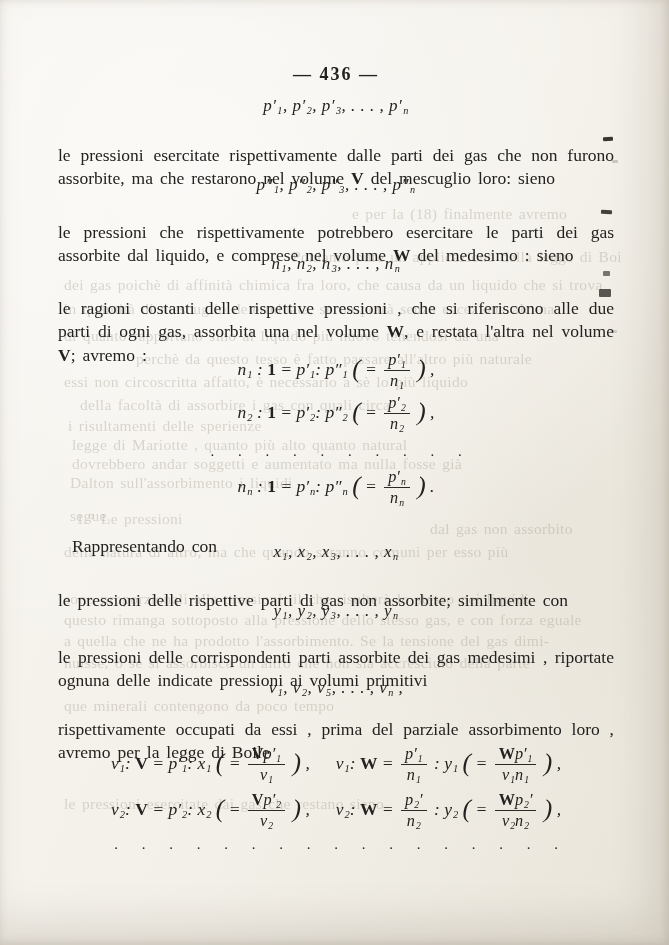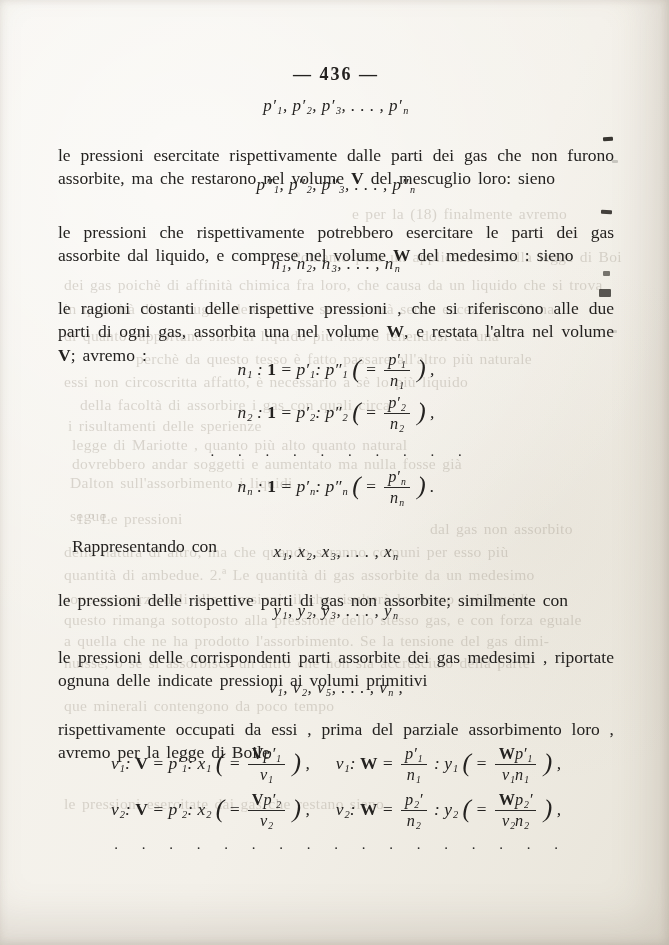--- a/index.html
+++ b/index.html
@@ -53,21 +53,20 @@
       <div class="ghost" style="top: 373px; left: 64px; width: 520px;">essi non circoscritta affatto, è necessario a sè lo più liquido</div>
       <div class="ghost" style="top: 396px; left: 80px; width: 360px;">della facoltà di assorbire i gas con quali circa</div>
       <div class="ghost" style="top: 417px; left: 68px; width: 300px;">i risultamenti delle sperienze</div>
       <div class="ghost" style="top: 436px; left: 72px; width: 540px;">legge di Mariotte , quanto più alto quanto natural</div>
       <div class="ghost" style="top: 455px; left: 72px; width: 540px; font-family: Liberation Serif, serif;">dovrebbero andar soggetti e aumentato ma nulla fosse già</div>
       <div class="ghost" style="top: 474px; left: 70px; width: 400px;">Dalton sull'assorbimento i liquidi</div>
       <div class="ghost" style="top: 496px; left: 70px; width: 200px; margin-top: 11px;">segue.</div>
       <div class="ghost" style="top: 510px; left: 76px; width: 320px;">1.° Le pressioni</div>
       <div class="ghost" style="top: 520px; left: 430px; width: 190px;">dal gas non assorbito</div>
       <div class="ghost" style="top: 543px; left: 64px; width: 556px;">della natura di altro; ma che quando saranno comuni per esso più</div>
-      <div class="ghost" style="top: 566px; left: 64px; width: 556px;">quantità di ambedue. 2.ª Le quantità di gas assorbite da un medesimo</div>
       <div class="ghost" style="top: 590px; left: 64px; width: 556px;">sono proporzionali alle pressioni, il che risulterà lo stesso nei liquidi</div>
       <div class="ghost" style="top: 611px; left: 64px; width: 556px;">questo rimanga sottoposto alla pressione dello stesso gas, e con forza eguale</div>
       <div class="ghost" style="top: 632px; left: 64px; width: 556px;">a quella che ne ha prodotto l'assorbimento. Se la tensione del gas dimi-</div>
       <div class="ghost" style="top: 654px; left: 64px; width: 556px;">nuisse, o se si assorbisce un altro che non sia accresciuto della parte</div>
       <div class="ghost" style="top: 697px; left: 64px; width: 420px;">que minerali contengono da poco tempo</div>
       <div class="ghost" style="top: 795px; left: 64px; width: 520px;">le pressioni esercitate dai gas che restano sieno</div>
     </div>
 
   <div class="content">
 

